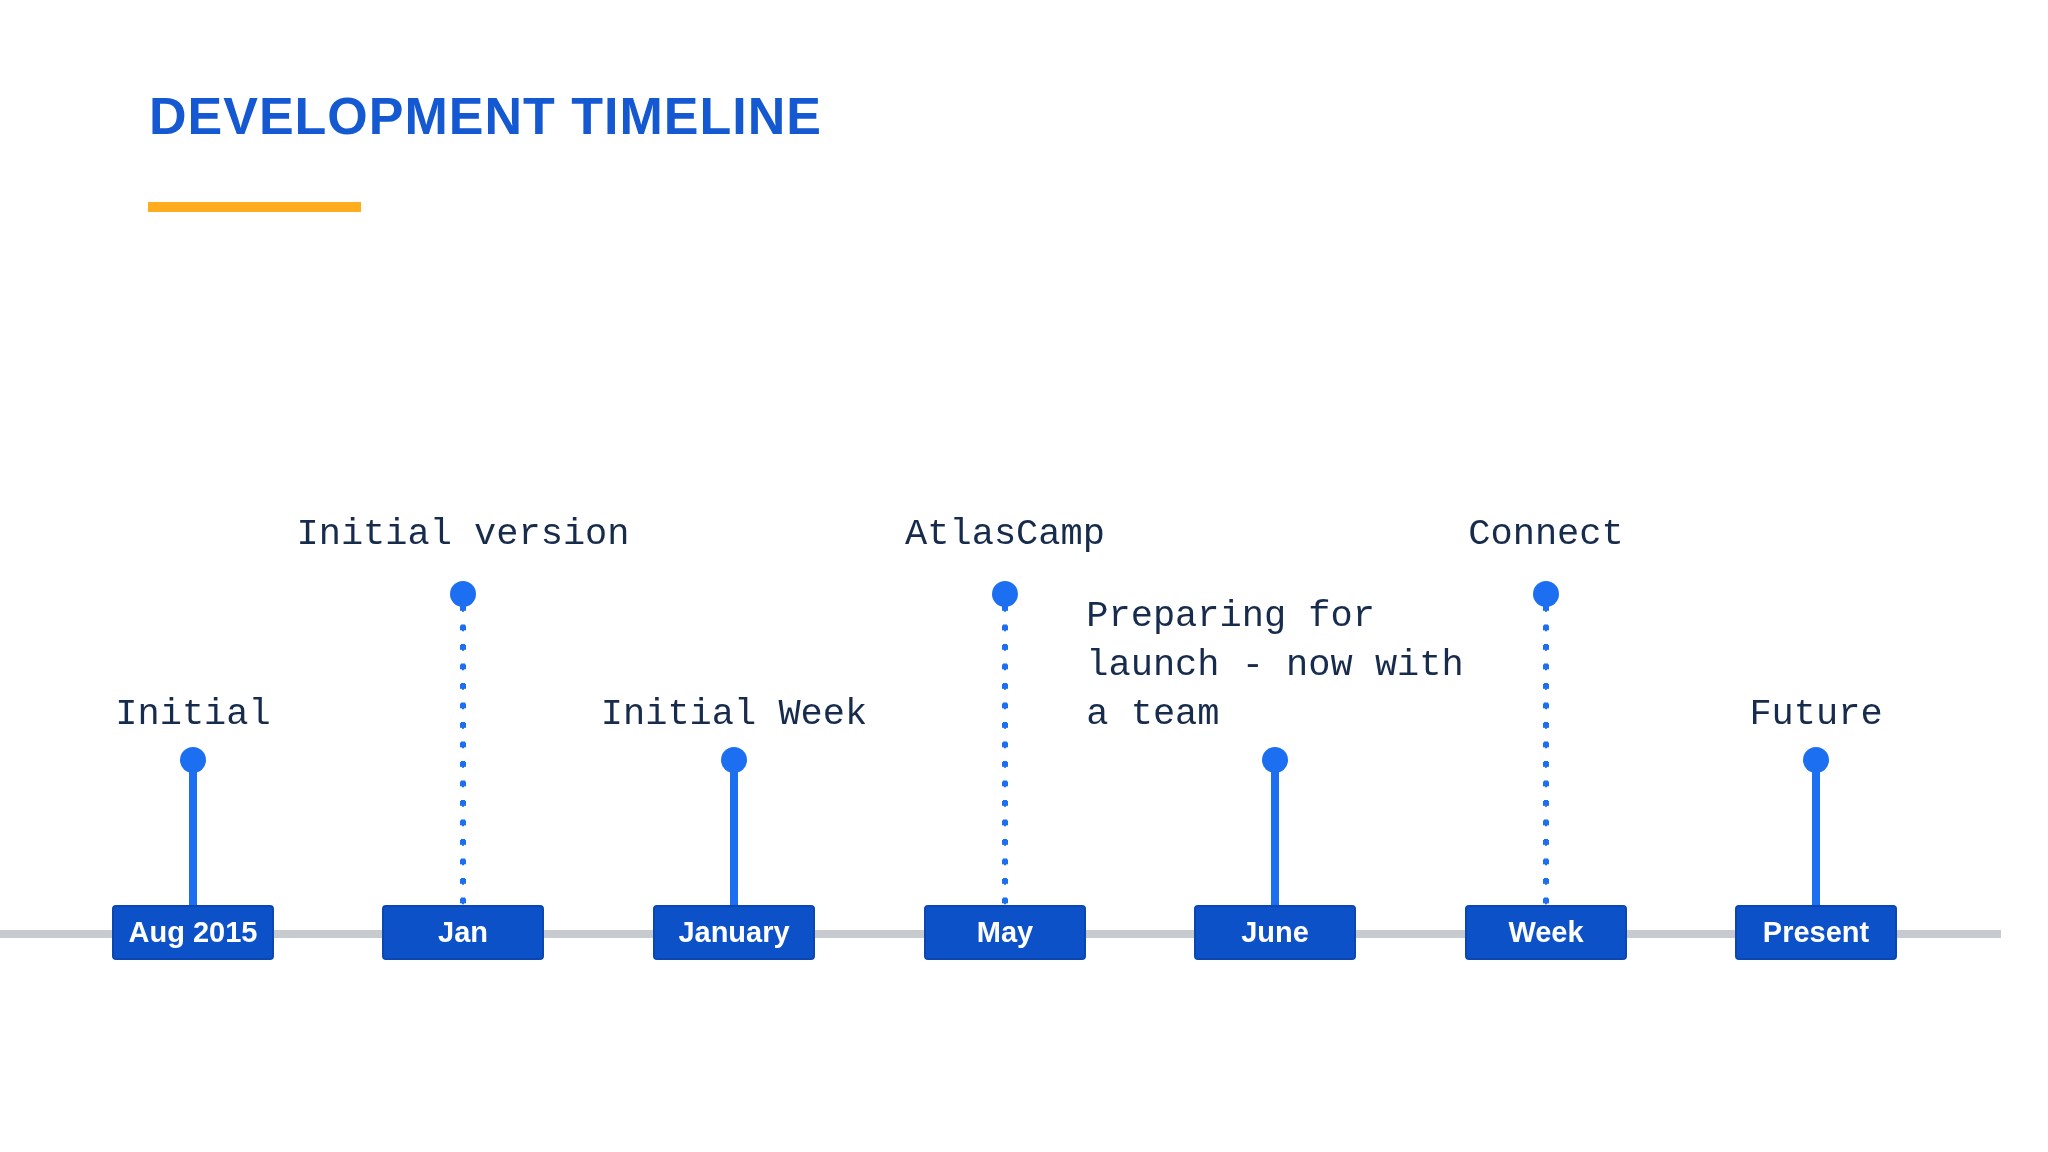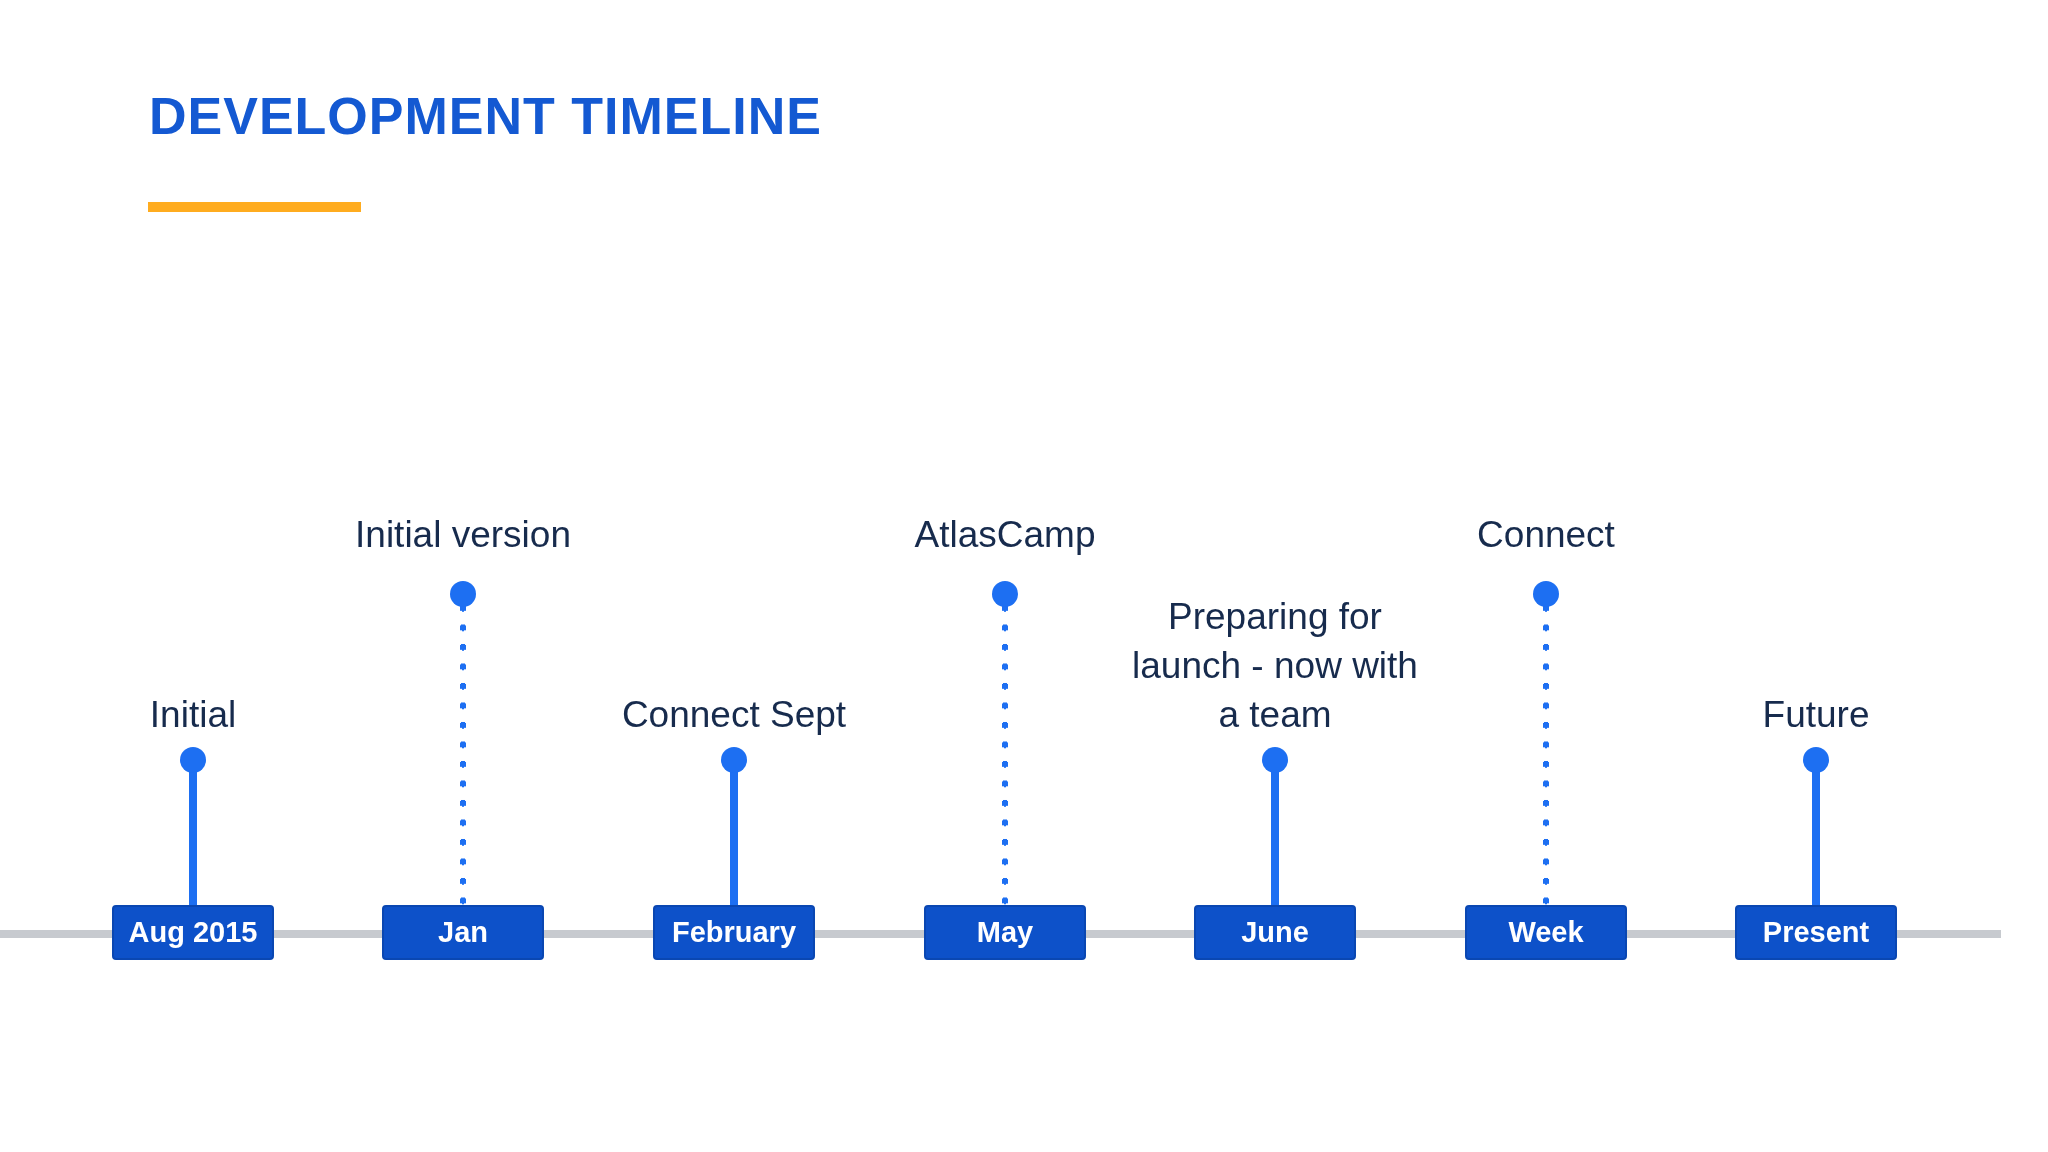--- a/index.html
+++ b/index.html
@@ -48,23 +48,24 @@
   .m3 { left: 1005px; }
   .m4 { left: 1275px; }
   .m5 { left: 1546px; }
   .m6 { left: 1816px; }
 
   .label {
     position: absolute; left: 0;
     transform: translateX(-50%);
     color: var(--label-navy);
     font-size: 37px; line-height: 49px;
-    text-align: center;
+    text-align: left;
     white-space: pre;
     z-index: 3;
+    font-family: Liberation Mono, monospace;
   }
   .short .label { bottom: 413px; }  
   .tall  .label { bottom: 593px; }  
 
   .dot {
     position: absolute; left: -13px;
     width: 26px; height: 26px; border-radius: 50%;
     background: var(--stem-blue);
     z-index: 3;
   }
@@ -113,24 +114,24 @@
   </div>
 
   <div class="milestone tall m1">
     <div class="label">Initial version</div>
     <div class="dot"></div>
     <div class="stem"></div>
     <div class="date-pill">Jan</div>
   </div>
 
   <div class="milestone short m2">
-    <div class="label">Connect Sept</div>
+    <div class="label">Initial Week</div>
     <div class="dot"></div>
     <div class="stem"></div>
-    <div class="date-pill">February</div>
+    <div class="date-pill">January</div>
   </div>
 
   <div class="milestone tall m3">
     <div class="label">AtlasCamp</div>
     <div class="dot"></div>
     <div class="stem"></div>
     <div class="date-pill">May</div>
   </div>
 
   <div class="milestone short m4">

